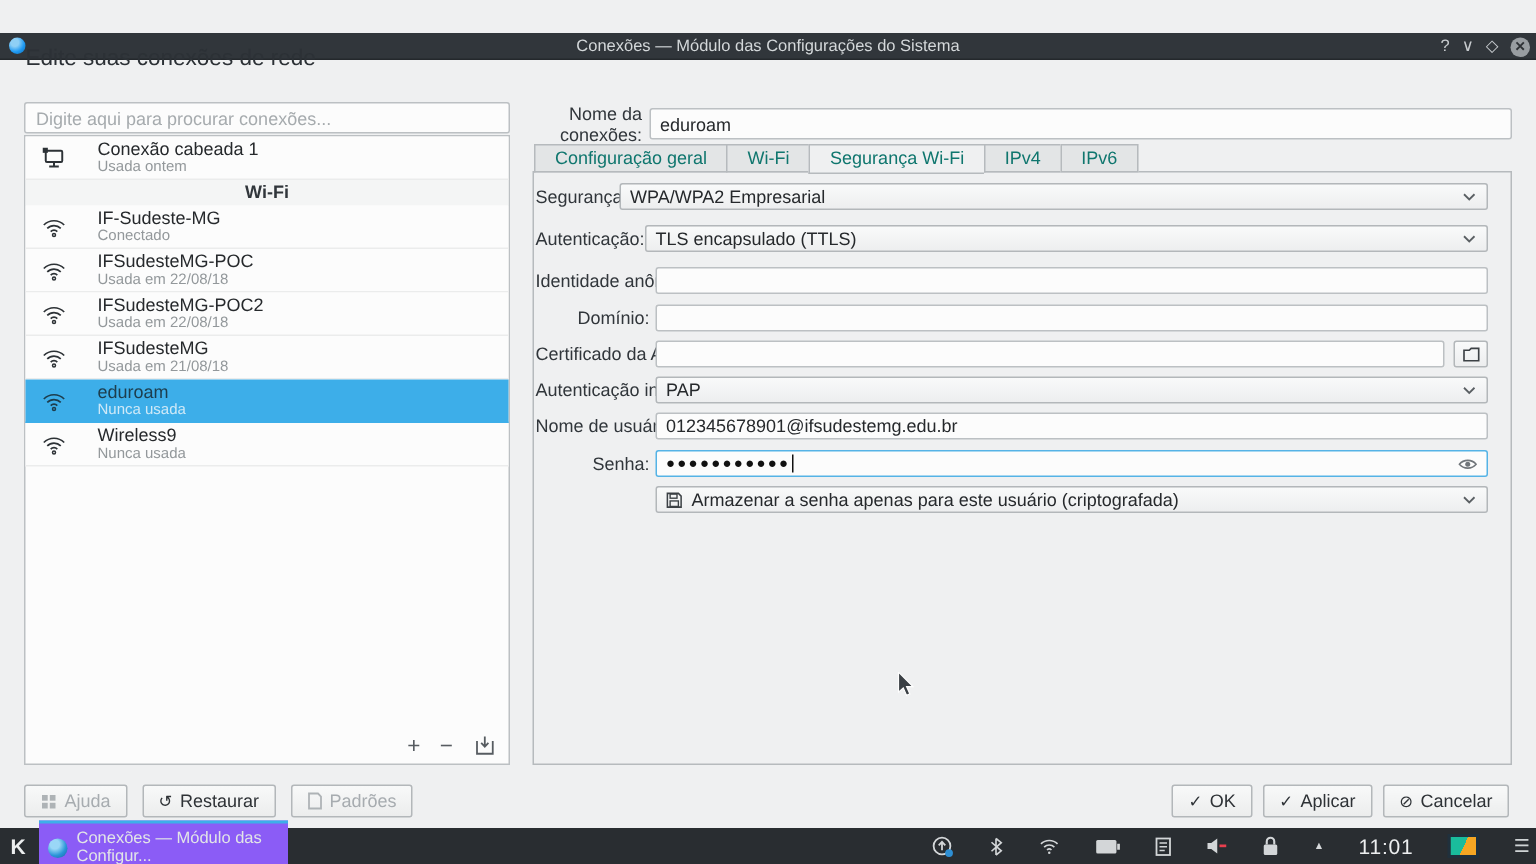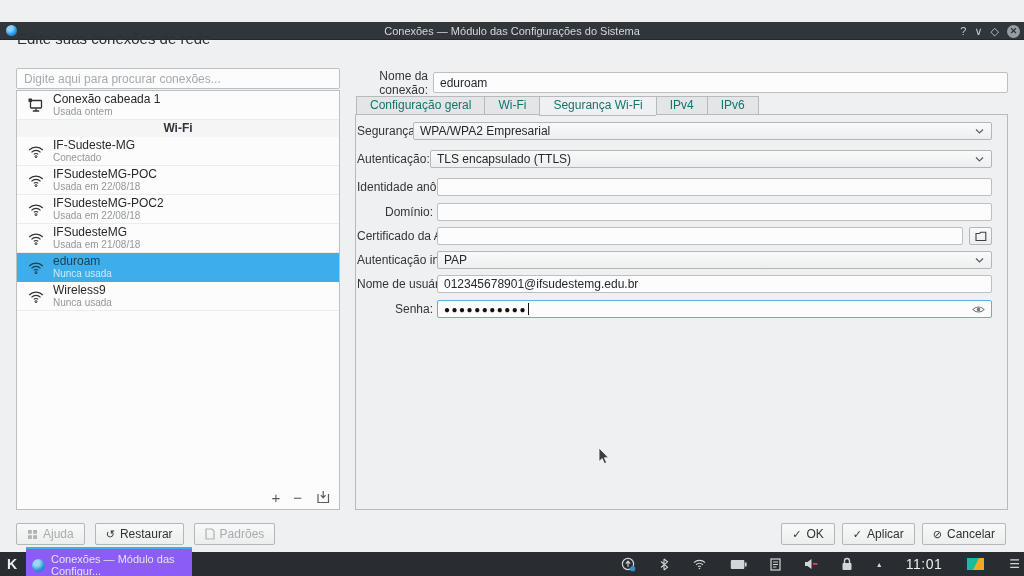--- a/index.html
+++ b/index.html
@@ -42,21 +42,21 @@
   .search-box::placeholder { color:#a6abae; opacity:1; }
   .list-panel {
     position:absolute; left:16px; top:90px; width:324px; height:420px;
     background:#fcfcfc; border:1px solid #bcc0c3;
   }
   .list-section-header {
     height:17px; line-height:17px; text-align:center; font-weight:bold; font-size:12px;
     color:#31363b; background:#f4f5f5;
   }
   .net-item {
-    height:29px; display:flex; align-items:center; gap:8px; padding-left:10px;
+    height:29px; display:flex; align-items:center; gap:20px; padding-left:10px;
     border-bottom:1px solid #ebecec; background:#fcfcfc; cursor:default;
   }
   .net-item.selected { background:#3daee9; border-bottom-color:#3daee9; }
   .net-item .nm { font-size:12px; color:#26292c; line-height:13px; }
   .net-item .st { font-size:10px; color:#93989b; line-height:12px; }
   .net-item.selected .nm { color:#1d3d4d; }
   .net-item.selected .st { color:#cfe9f7; }
   .net-icon { width:18px; height:18px; flex:0 0 18px; }
   .list-tools {
     position:absolute; right:8px; bottom:4px; display:flex; align-items:center; gap:13px;
@@ -240,21 +240,21 @@
     <span class="glyph">+</span>
     <span class="glyph">−</span>
     <svg width="16" height="16" viewBox="0 0 16 16">
       <path d="M3 5 V13.5 H13.5 V5" fill="none" stroke="#575c61" stroke-width="1.2"></path>
       <path d="M8.2 2 V8.5 M5.8 6.2 L8.2 8.8 L10.6 6.2" fill="none" stroke="#575c61" stroke-width="1.2"></path>
     </svg>
   </div>
 </div>
 
 <div class="name-row">
-  <label>Nome da conexão:</label>
+  <label>Nome da conexões:</label>
   <input value="eduroam" style="">
 </div>
 
 <div class="tabs">
   <div class="tab">Configuração geral</div>
   <div class="tab">Wi-Fi</div>
   <div class="tab active">Segurança Wi-Fi</div>
   <div class="tab">IPv4</div>
   <div class="tab">IPv6</div>
 </div>
@@ -321,20 +321,36 @@
     <div class="pwd-field">
       <span class="pwd-dots">●●●●●●●●●●●</span>
       <span class="caret"></span>
       <svg style="position:absolute; right:6px; top:3px;" width="13" height="11" viewBox="0 0 14 11">
         <path d="M1 5.5 C4 1.8,10 1.8,13 5.5 C10 9.2,4 9.2,1 5.5 Z" fill="none" stroke="#70757a" stroke-width="1.1"></path>
         <circle cx="7" cy="5.5" r="1.8" fill="#70757a"></circle>
       </svg>
     </div>
   </div>
 
+  <div class="frow" style="top:209px;">
+    <label class="lw-std"></label>
+    <div class="combo">
+      <span class="icon-sp">
+        <svg width="11" height="11" viewBox="0 0 12 12">
+          <path d="M1 1 H9 L11 3 V11 H1 Z" fill="none" stroke="#3c4145" stroke-width="1.1"></path>
+          <rect x="3" y="1.5" width="5" height="3" fill="none" stroke="#3c4145" stroke-width="1"></rect>
+          <rect x="3" y="6.5" width="6" height="4" fill="none" stroke="#3c4145" stroke-width="1"></rect>
+        </svg>
+      </span>
+      <span>Armazenar a senha apenas para este usuário (criptografada)</span>
+      <svg class="chev" width="9" height="7" viewBox="0 0 9 7">
+          <path d="M1 1.5 L4.5 5 L8 1.5" fill="none" stroke="#5a5f63" stroke-width="1.2"></path>
+        </svg>
+    </div>
+  </div>
 </div>
 
 <div class="footer-left">
   <div class="btn disabled">
     <svg width="11" height="11" viewBox="0 0 11 11">
       <rect x="1" y="1" width="3.8" height="3.8" fill="#aeb3b6"></rect>
         <rect x="6.2" y="1" width="3.8" height="3.8" fill="#aeb3b6"></rect>
       <rect x="1" y="6.2" width="3.8" height="3.8" fill="#aeb3b6"></rect>
         <rect x="6.2" y="6.2" width="3.8" height="3.8" fill="#aeb3b6"></rect>
     </svg>

